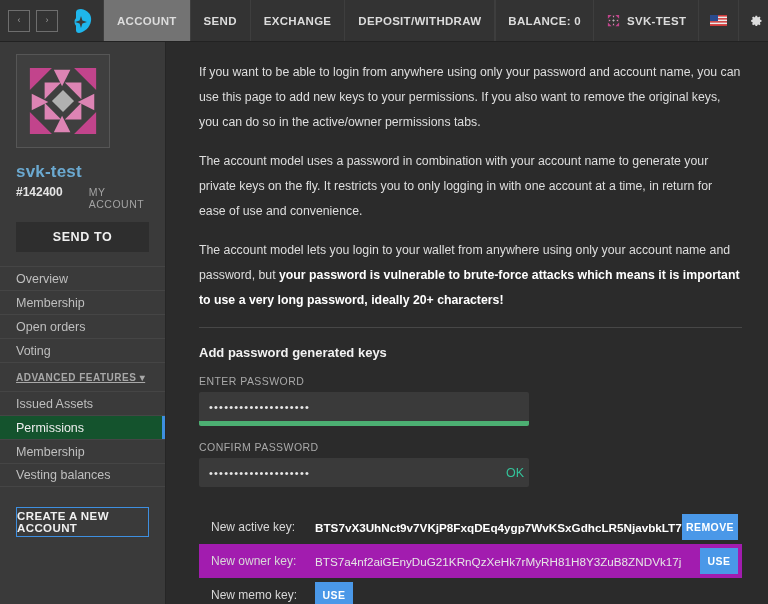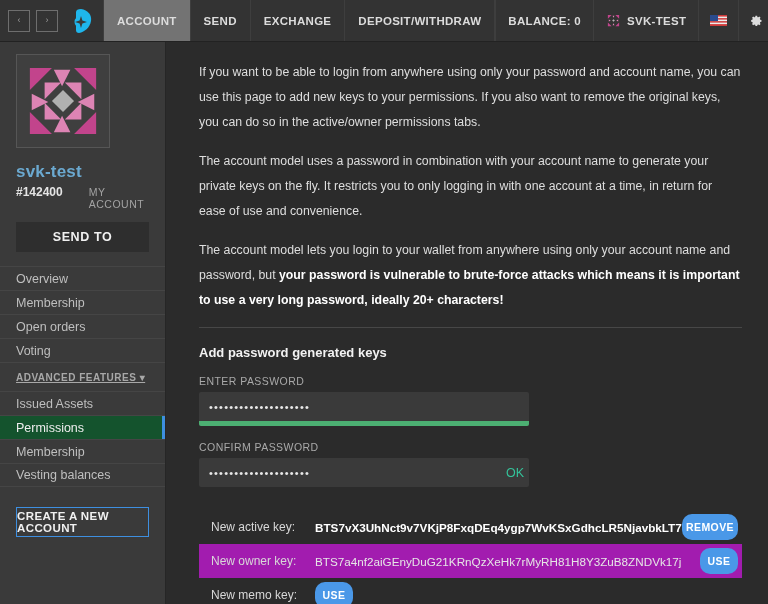--- a/index.html
+++ b/index.html
@@ -182,21 +182,21 @@
   .keyrow .klabel { font-size: 12px; color: #d8d8d8; width: 104px; flex: 0 0 104px; }
   .keyrow .kval {
     font-size: 11.7px; color: #e6e6e6;
     flex: 1; overflow: hidden; white-space: nowrap;
   }
   .keyrow .kval.bold { font-weight: bold; color: #ffffff; }
   .kbtn {
     background: #4a98e8; color: #ffffff;
     font-size: 10.5px; font-weight: bold; letter-spacing: .4px;
     height: 26px; display: flex; align-items: center; justify-content: center;
-    cursor: pointer; border-radius: 10px;
+    cursor: pointer; border-radius: 0;
     margin-right: 4px;
   }
   .kbtn.wide { width: 56px; }
   .kbtn.narrow { width: 38px; }
 
   .actions { margin-top: 33px; display: flex; align-items: center; gap: 14px; }
   .btn-primary {
     background: #4a98e8; color: #ffffff;
     height: 34px; padding: 0 17px;
     font-size: 12.5px; font-weight: bold; letter-spacing: .5px;

